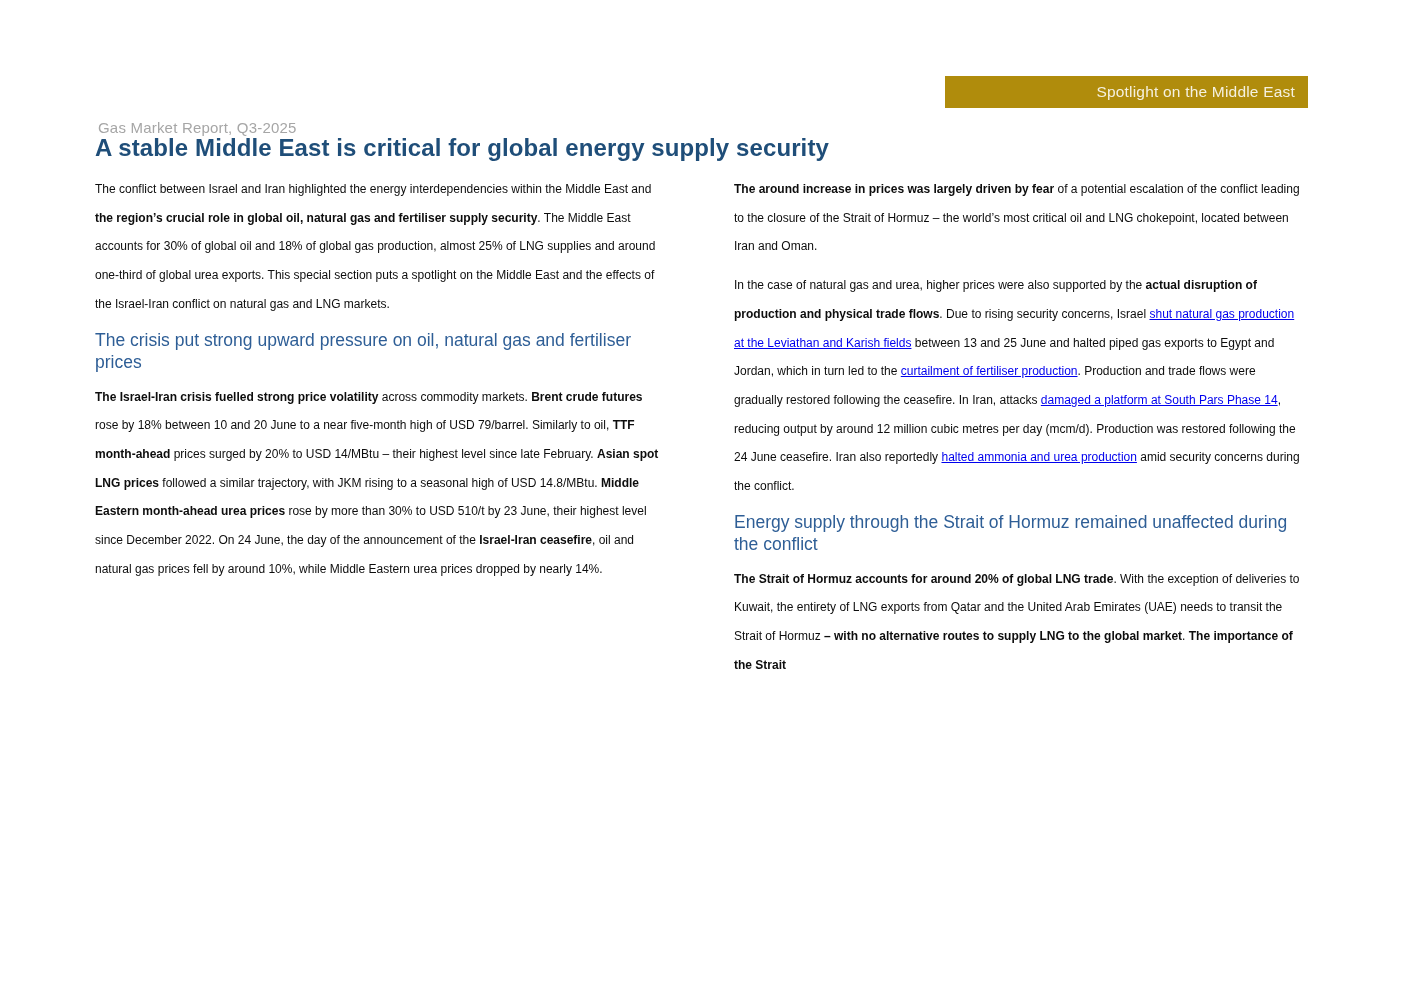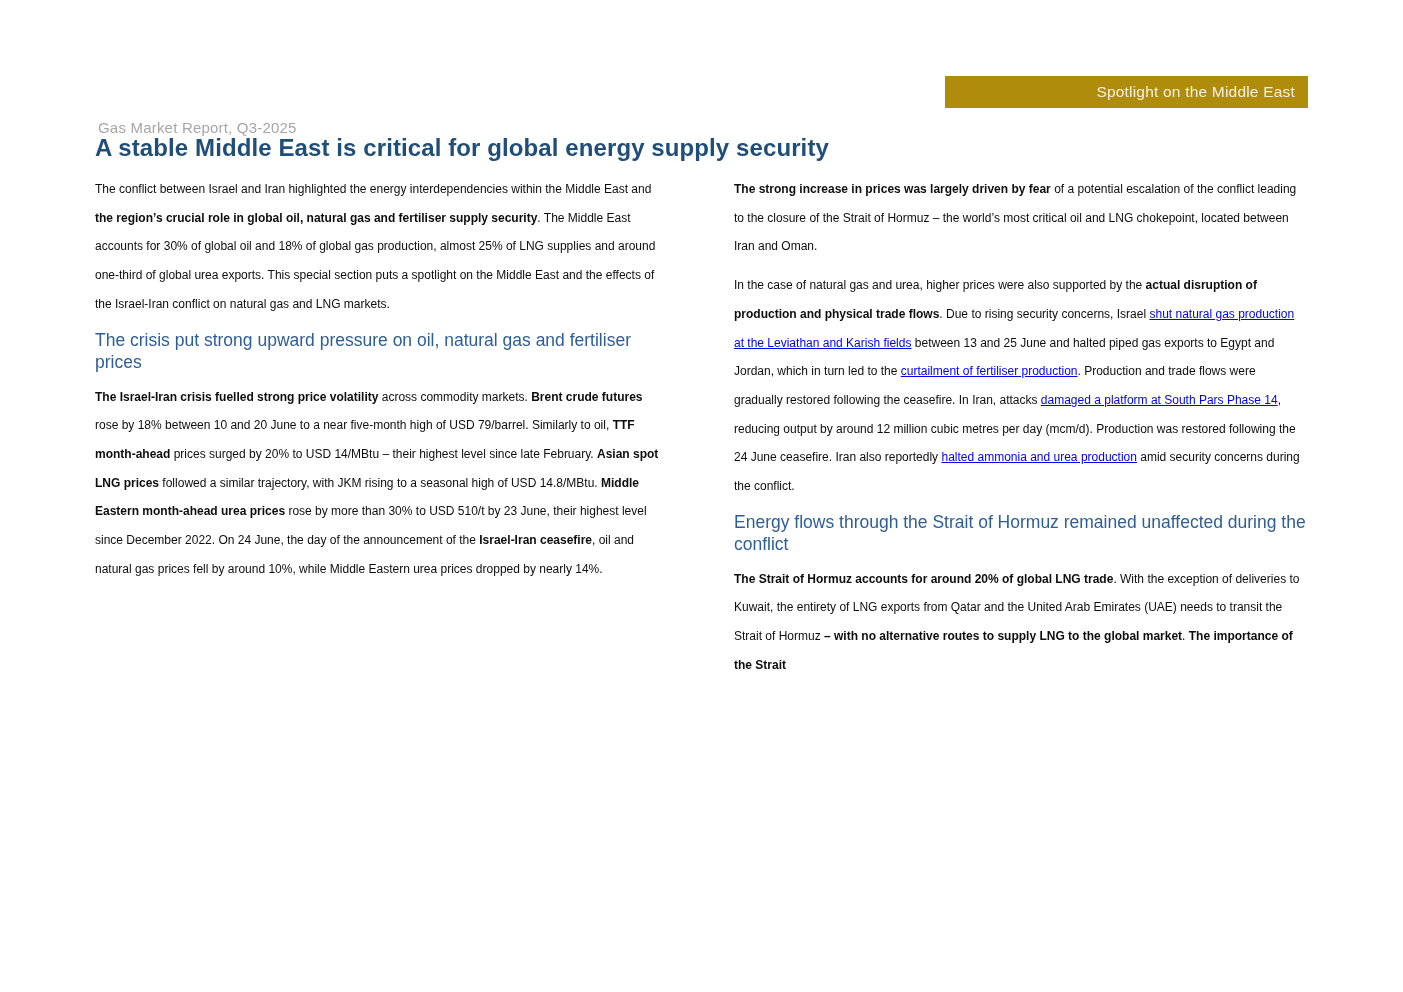--- a/index.html
+++ b/index.html
@@ -74,20 +74,20 @@
 
   <h1 class="title">A stable Middle East is critical for global energy supply security</h1>
 
   <div class="columns">
     <div class="col" id="col-left">
         <p class="para"><span>The conflict between Israel and Iran highlighted the energy interdependencies within the Middle East and </span><span class="bold">the region’s crucial role in global oil, natural gas and fertiliser supply security</span><span>. The Middle East accounts for 30% of global oil and 18% of global gas production, almost 25% of LNG supplies and around one-third of global urea exports. This special section puts a spotlight on the Middle East and the effects of the Israel-Iran conflict on natural gas and LNG markets.</span></p>
         <h2 class="subheading">The crisis put strong upward pressure on oil, natural gas and fertiliser prices</h2>
         <p class="para"><span class="bold">The Israel-Iran crisis fuelled strong price volatility</span><span> across commodity markets. </span><span class="bold">Brent crude futures</span><span> rose by 18% between 10 and 20 June to a near five-month high of USD 79/barrel. Similarly to oil, </span><span class="bold">TTF month-ahead</span><span> prices surged by 20% to USD 14/MBtu – their highest level since late February. </span><span class="bold">Asian spot LNG prices</span><span> followed a similar trajectory, with JKM rising to a seasonal high of USD 14.8/MBtu. </span><span class="bold">Middle Eastern month-ahead urea prices</span><span> rose by more than 30% to USD 510/t by 23 June, their highest level since December 2022. On 24 June, the day of the announcement of the </span><span class="bold">Israel-Iran ceasefire</span><span>, oil and natural gas prices fell by around 10%, while Middle Eastern urea prices dropped by nearly 14%.</span></p>
       </div>
     <div class="col" id="col-right">
-        <p class="para"><span class="bold">The strong increase in prices was largely driven by fear</span><span> of a potential escalation of the conflict leading to the closure of the Strait of Hormuz – the world’s most critical oil and LNG chokepoint, located between Iran and Oman.</span></p>
+        <p class="para"><span class="bold">The around increase in prices was largely driven by fear</span><span> of a potential escalation of the conflict leading to the closure of the Strait of Hormuz – the world’s most critical oil and LNG chokepoint, located between Iran and Oman.</span></p>
         <p class="para"><span>In the case of natural gas and urea, higher prices were also supported by the </span><span class="bold">actual disruption of production and physical trade flows</span><span>. Due to rising security concerns, Israel </span><a class="link">shut natural gas production at the Leviathan and Karish fields</a><span> between 13 and 25 June and halted piped gas exports to Egypt and Jordan, which in turn led to the </span><a class="link">curtailment of fertiliser production</a><span>. Production and trade flows were gradually restored following the ceasefire. In Iran, attacks </span><a class="link">damaged a platform at South Pars Phase 14</a><span>, reducing output by around 12 million cubic metres per day (mcm/d). Production was restored following the 24 June ceasefire. Iran also reportedly </span><a class="link">halted ammonia and urea production</a><span> amid security concerns during the conflict.</span></p>
-        <h2 class="subheading">Energy flows through the Strait of Hormuz remained unaffected during the conflict</h2>
+        <h2 class="subheading">Energy supply through the Strait of Hormuz remained unaffected during the conflict</h2>
         <p class="para"><span class="bold">The Strait of Hormuz accounts for around 20% of global LNG trade</span><span>. With the exception of deliveries to Kuwait, the entirety of LNG exports from Qatar and the United Arab Emirates (UAE) needs to transit the Strait of Hormuz </span><span class="bold">– with no alternative routes to supply LNG to the global market</span><span>. </span><span class="bold">The importance of the Strait</span></p>
       </div>
   </div>
 
 </div>
 
 </body></html>

